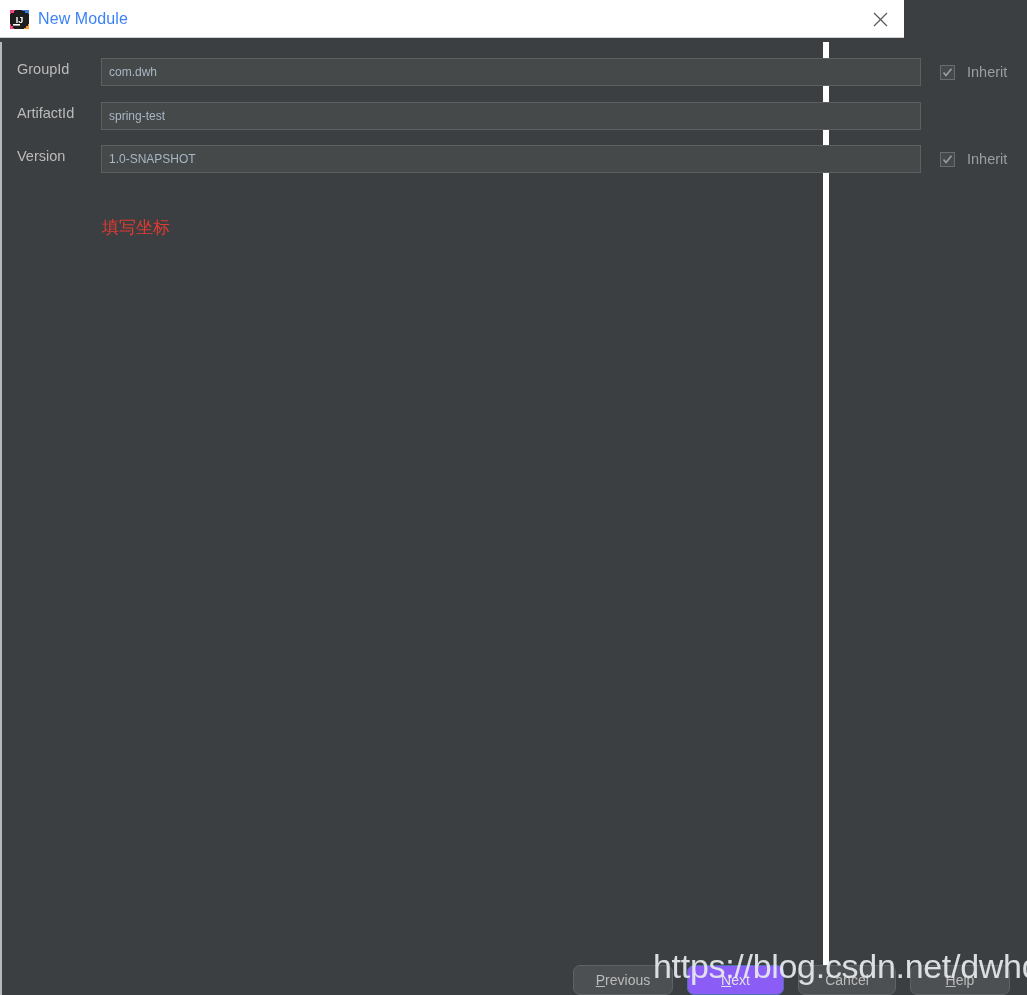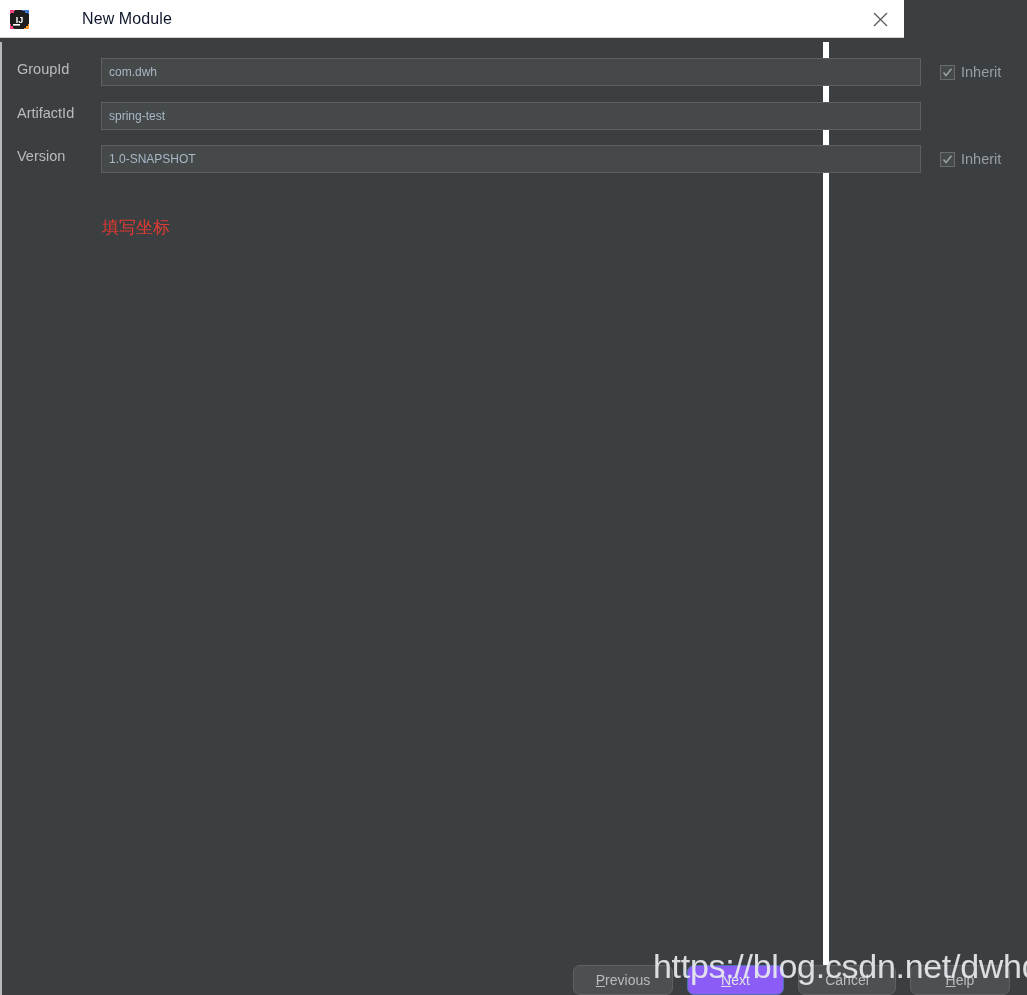--- a/index.html
+++ b/index.html
@@ -40,24 +40,23 @@
     left: 9px;
     top: 9px;
     width: 21px;
     height: 21px;
   }
   #title-text {
     position: absolute;
     left: 38px;
     top: 10px;
     font-size: 16px;
-    color: #0f172a;
+    color: #3b82f6;
     letter-spacing: 0.1px;
     white-space: nowrap;
-    margin-left: 44px;
   }
   #close-button {
     position: absolute;
     right: 0px;
     top: 0px;
     width: 46px;
     height: 37px;
     cursor: default;
   }
   #close-button svg {
@@ -119,21 +118,21 @@
   }
   .text-field::placeholder { color: #7a7f82; }
 
   .inherit-group {
     position: absolute;
     left: 938px;
     top: 3px;
     height: 22px;
     display: flex;
     align-items: center;
-    gap: 6px;
+    gap: 12px;
   }
   .checkbox {
     position: relative;
     width: 15px;
     height: 15px;
     background: #45494a;
     border: 1px solid #6a6d6e;
     box-sizing: border-box;
     flex: none;
   }

